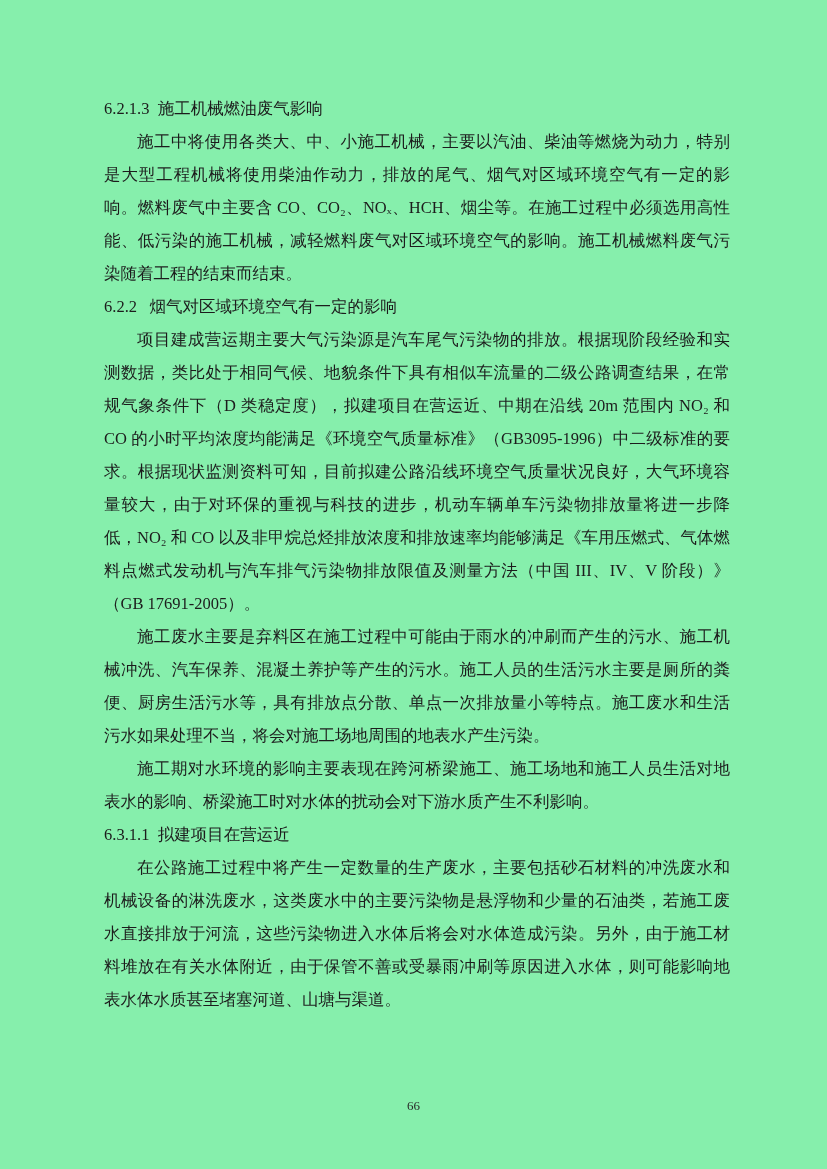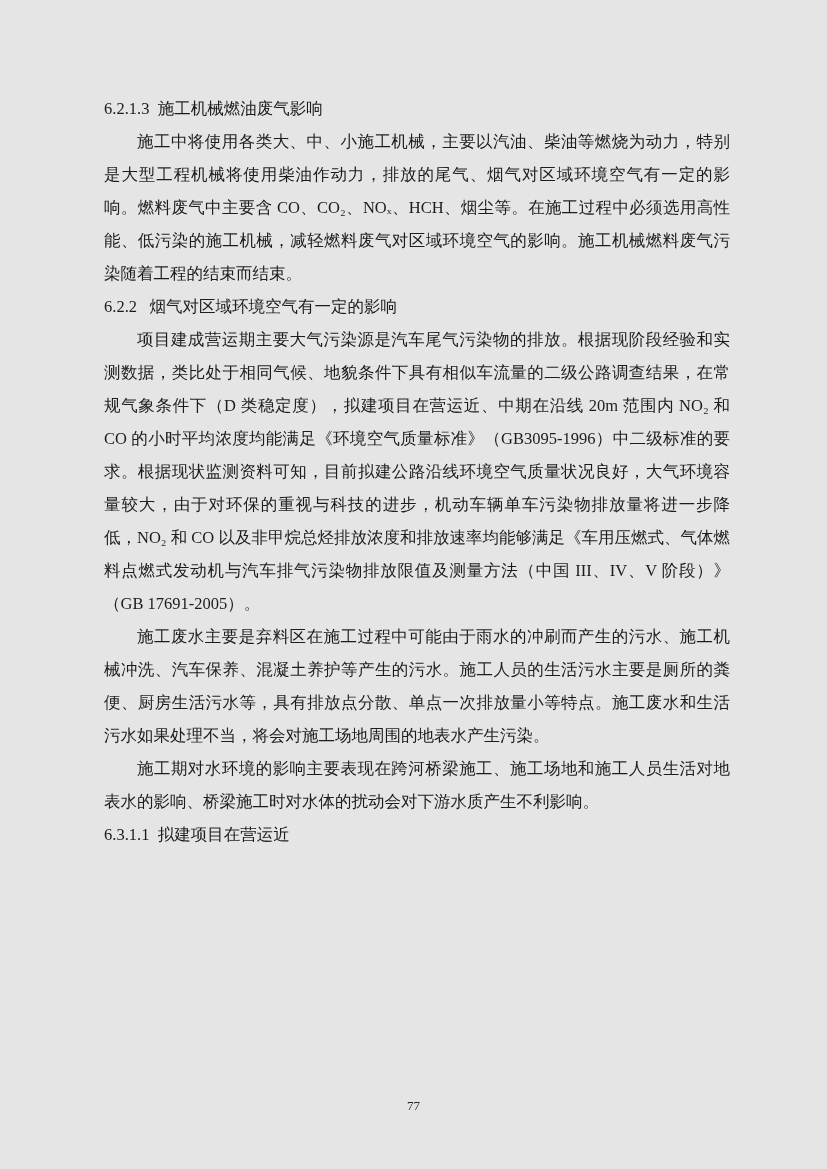--- a/index.html
+++ b/index.html
@@ -4,21 +4,21 @@
 <style>
   html, body {
     margin: 0;
     padding: 0;
     background: #ffffff;
   }
   .page {
     position: relative;
     width: 827px;
     height: 1169px;
-    background: #e5e5e5;
+    background: #86efac;
     color: #1c1c1c;
     font-family: "Liberation Serif", "DejaVu Serif", serif;
     overflow: hidden;
     box-sizing: border-box;
   }
   .content {
     position: absolute;
     left: 104px;
     top: 92px;
     width: 626px;
@@ -69,17 +69,18 @@
     <p class="block paragraph">项目建成营运期主要大气污染源是汽车尾气污染物的排放。根据现阶段经验和实测数据，类比处于相同气候、地貌条件下具有相似车流量的二级公路调查结果，在常规气象条件下（D 类稳定度），拟建项目在营运近、中期在沿线 20m 范围内 NO₂ 和 CO 的小时平均浓度均能满足《环境空气质量标准》（GB3095-1996）中二级标准的要求。根据现状监测资料可知，目前拟建公路沿线环境空气质量状况良好，大气环境容量较大，由于对环保的重视与科技的进步，机动车辆单车污染物排放量将进一步降低，NO₂ 和 CO 以及非甲烷总烃排放浓度和排放速率均能够满足《车用压燃式、气体燃料点燃式发动机与汽车排气污染物排放限值及测量方法（中国 III、IV、V 阶段）》（GB 17691-2005）。</p>
 
 
 
     <p class="block paragraph">施工废水主要是弃料区在施工过程中可能由于雨水的冲刷而产生的污水、施工机械冲洗、汽车保养、混凝土养护等产生的污水。施工人员的生活污水主要是厕所的粪便、厨房生活污水等，具有排放点分散、单点一次排放量小等特点。施工废水和生活污水如果处理不当，将会对施工场地周围的地表水产生污染。</p>
 
     <p class="block paragraph">施工期对水环境的影响主要表现在跨河桥梁施工、施工场地和施工人员生活对地表水的影响、桥梁施工时对水体的扰动会对下游水质产生不利影响。</p>
 
     <div class="block heading">6.3.1.1  拟建项目在营运近</div>
 
+    <p class="block paragraph">在公路施工过程中将产生一定数量的生产废水，主要包括砂石材料的冲洗废水和机械设备的淋洗废水，这类废水中的主要污染物是悬浮物和少量的石油类，若施工废水直接排放于河流，这些污染物进入水体后将会对水体造成污染。另外，由于施工材料堆放在有关水体附近，由于保管不善或受暴雨冲刷等原因进入水体，则可能影响地表水体水质甚至堵塞河道、山塘与渠道。</p>
 
   </div>
 
-  <div class="page-number">77</div>
+  <div class="page-number">66</div>
 </div>
 
 </body></html>

